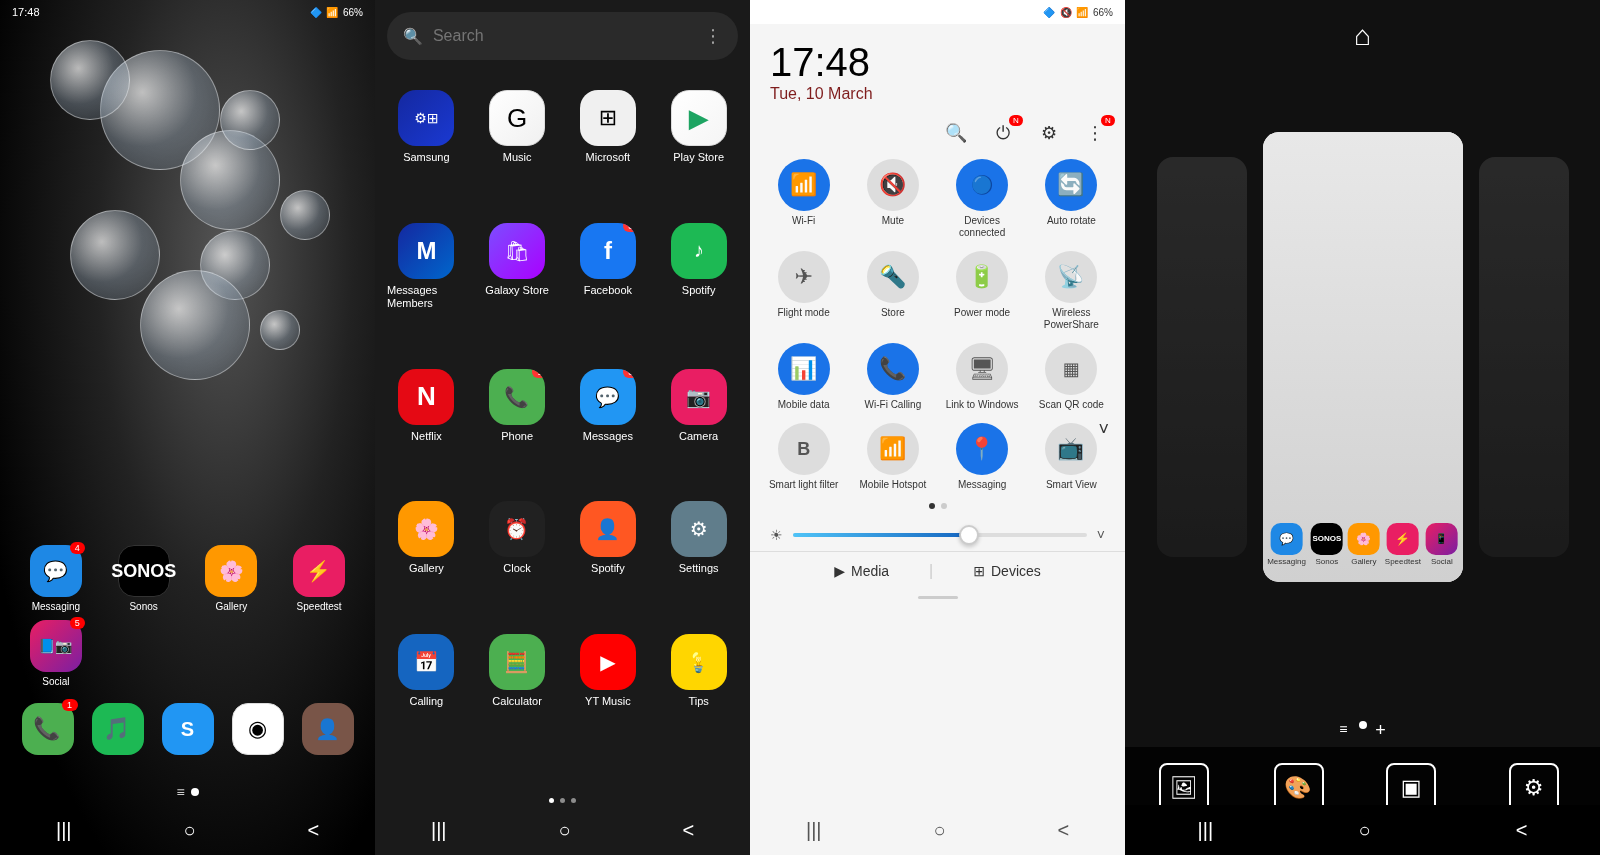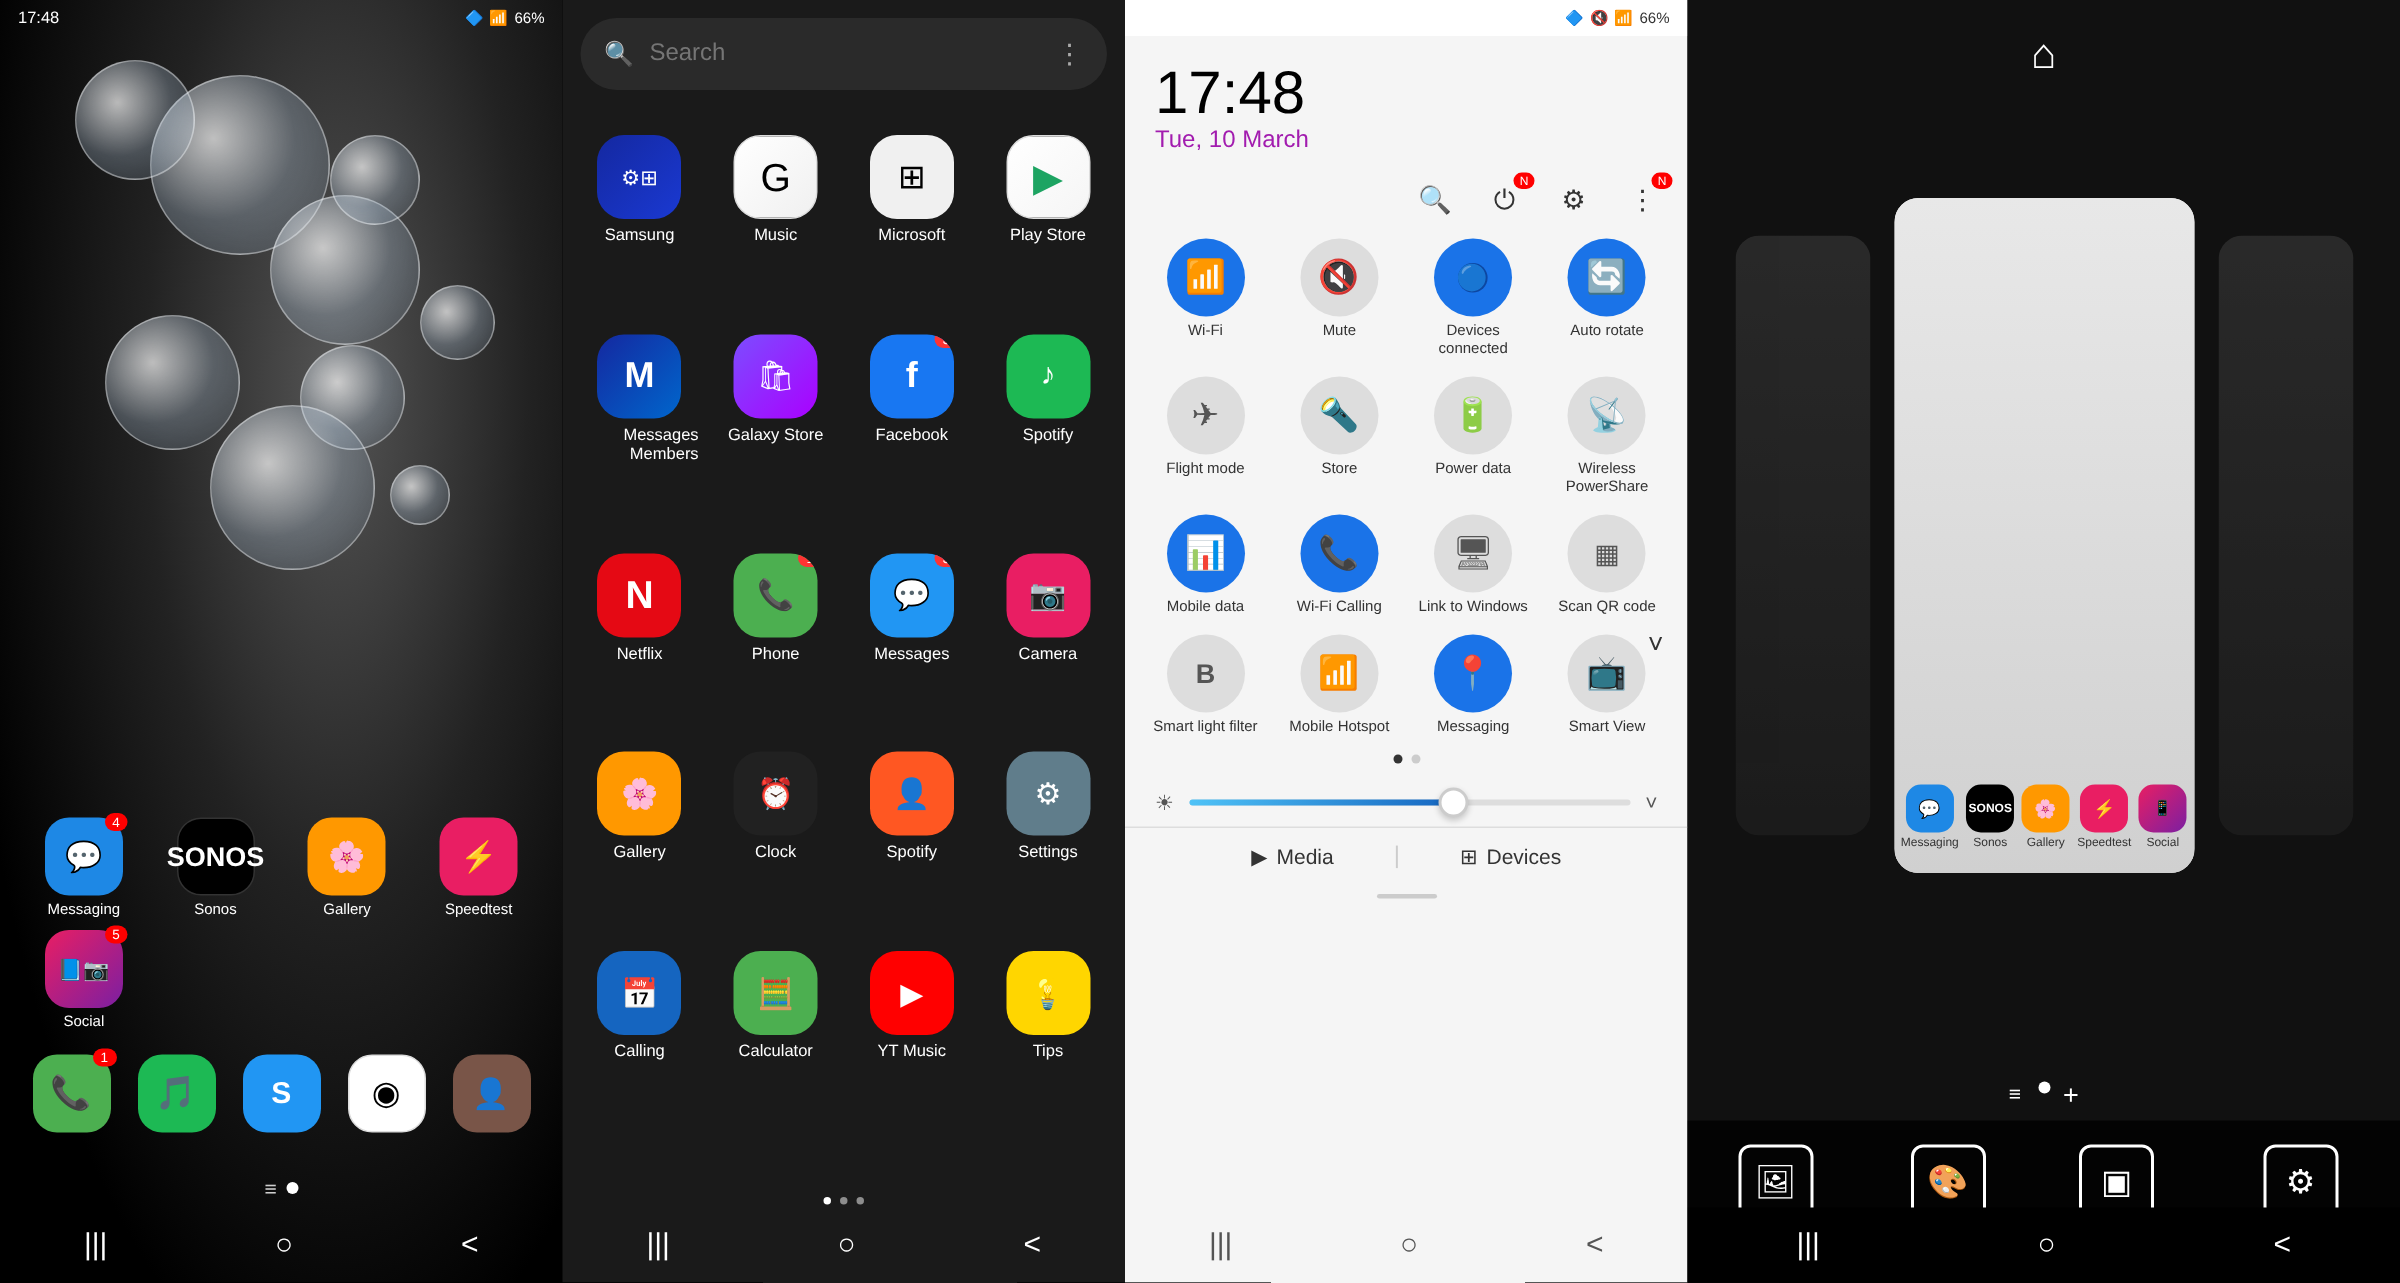--- a/index.html
+++ b/index.html
@@ -223,21 +223,21 @@
       align-items: center;
       justify-content: center;
       font-size: 26px;
       position: relative;
       overflow: hidden;
     }
     .app-name {
       color: #fff;
       font-size: 11px;
       margin-top: 5px;
-      text-align: right;
+      text-align: left;
       line-height: 1.2;
     }
     .app-badge {
       position: absolute;
       top: -3px;
       right: -3px;
       background: #f33;
       color: #fff;
       font-size: 9px;
       border-radius: 8px;
@@ -268,21 +268,21 @@
     }
     .qs-time {
       padding: 16px 20px 0;
       font-size: 40px;
       font-weight: 300;
       color: #000;
     }
     .qs-date {
       padding: 0 20px 12px;
       font-size: 16px;
-      color: #a21caf;
+      color: #7f1d1d;
     }
     .qs-controls {
       display: flex;
       justify-content: flex-end;
       align-items: center;
       padding: 4px 16px 8px;
       gap: 18px;
     }
     .qs-ctrl-icon {
       width: 28px;
@@ -856,21 +856,21 @@
     <div class="qs-tile">
       <div class="qs-tile-icon inactive">✈</div>
       <span class="qs-tile-label">Flight mode</span>
     </div>
     <div class="qs-tile">
       <div class="qs-tile-icon inactive">🔦</div>
       <span class="qs-tile-label">Store</span>
     </div>
     <div class="qs-tile">
       <div class="qs-tile-icon inactive">🔋</div>
-      <span class="qs-tile-label">Power data</span>
+      <span class="qs-tile-label">Power mode</span>
     </div>
     <div class="qs-tile">
       <div class="qs-tile-icon inactive">📡</div>
       <span class="qs-tile-label">Wireless PowerShare</span>
     </div>
   </div>
 
   <div class="qs-tiles" style="margin-top:4px;">
     <div class="qs-tile">
       <div class="qs-tile-icon active">📊</div>

